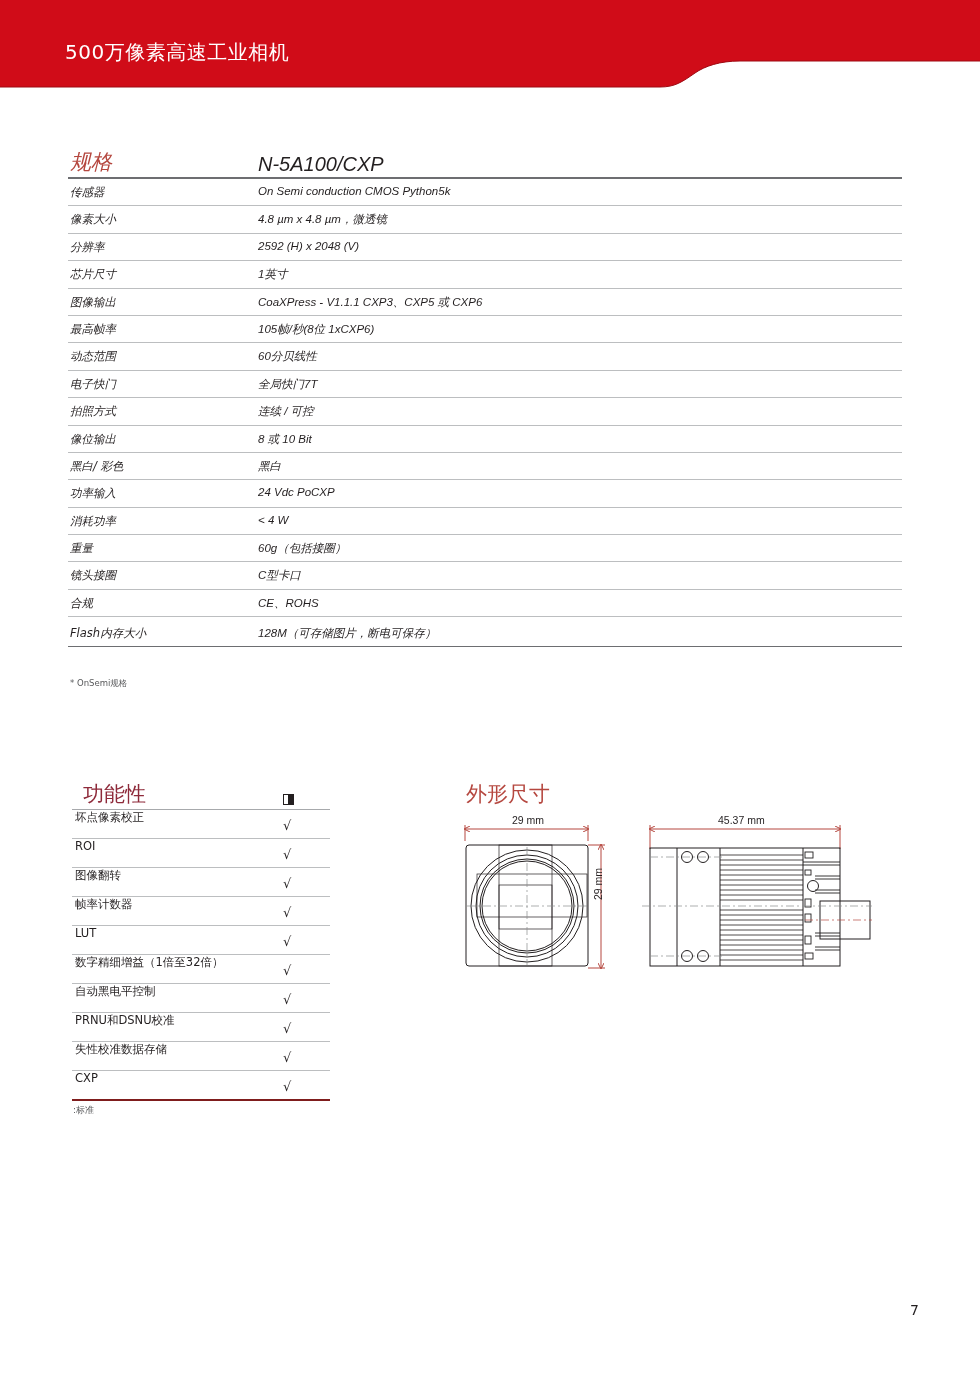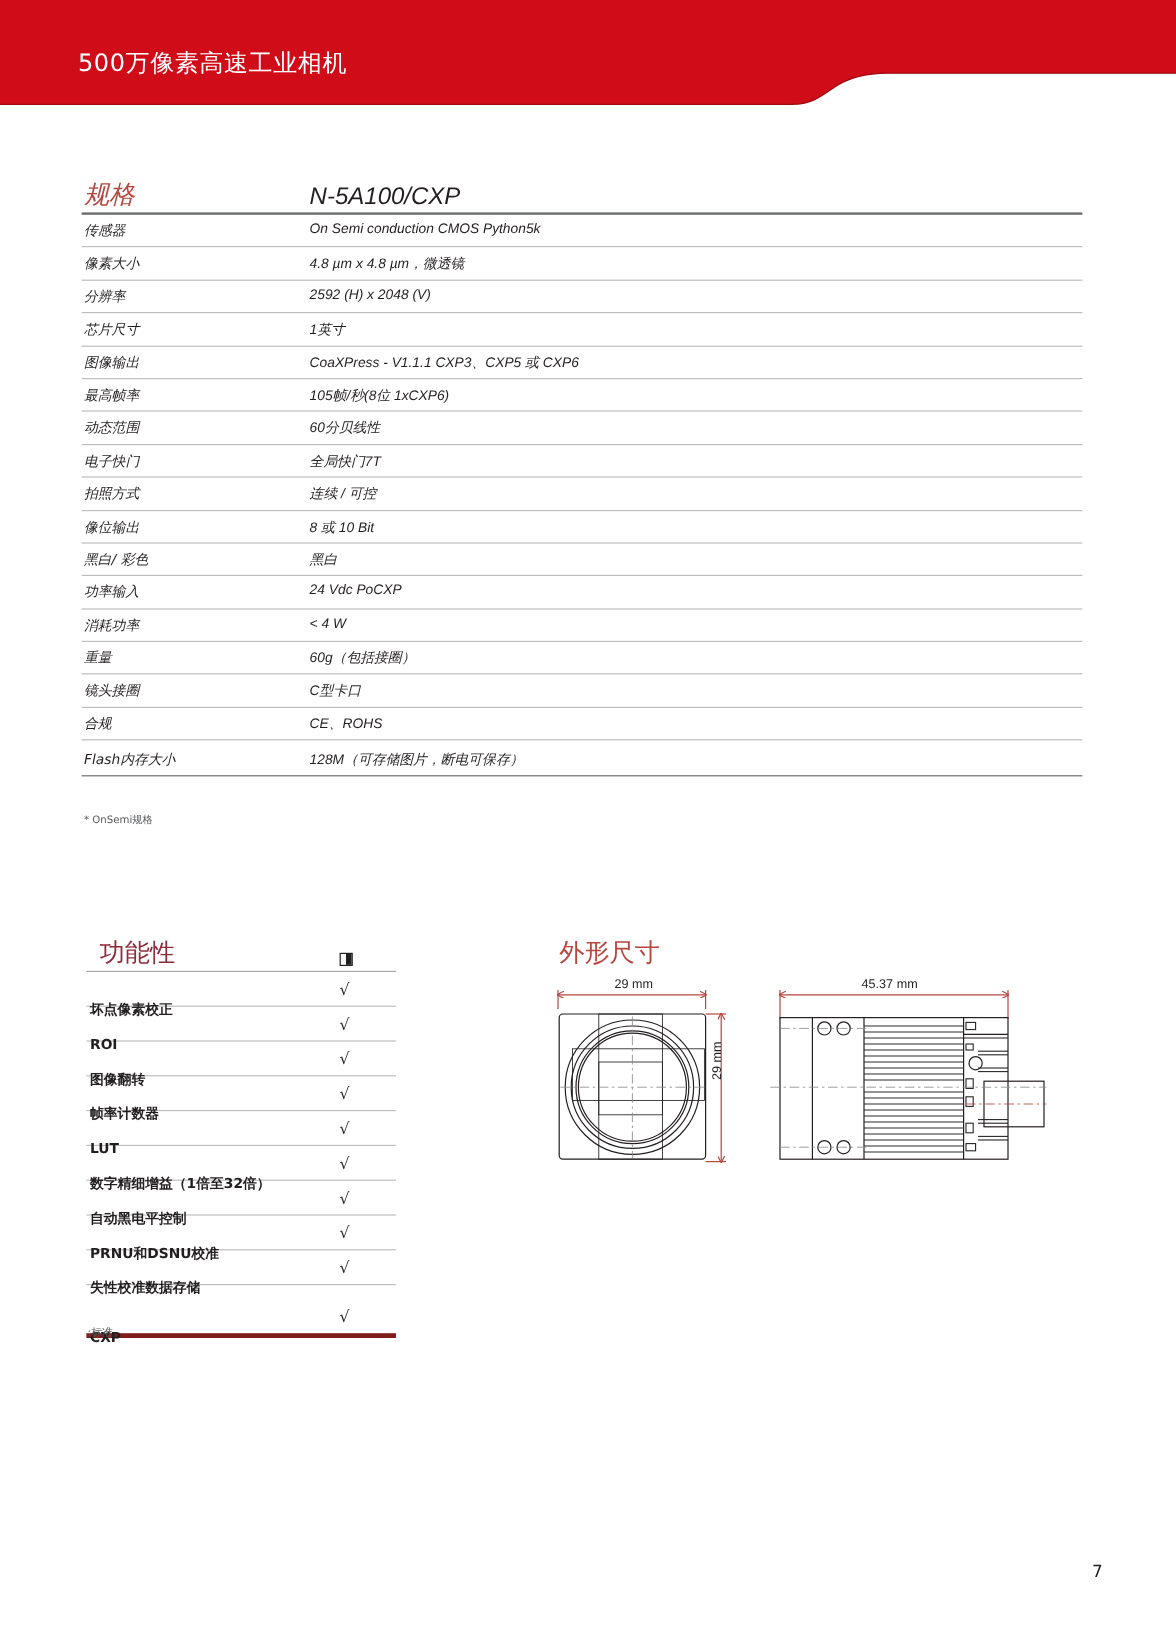--- a/index.html
+++ b/index.html
@@ -42,23 +42,23 @@
   
   .feat { position: absolute; left: 72px; top: 780px; width: 258px; }
   .feat-head { position: relative; height: 29px; border-bottom: 1px solid #a7a9ac; }
   .feat-title { position: absolute; left: 1px; top: 0px; font-size: 21px; color: #8e2a3a; margin-left: 10px; }
   .feat-std-icon {
     position: absolute; left: 211px; top: 14px; width: 11px; height: 11px;
     border: 1px solid #231f20; box-sizing: border-box;
     background: linear-gradient(90deg, #ffffff 0 45%, #231f20 45% 100%);
   }
   .feat-row { position: relative; height: 28px; border-bottom: 1px solid #bcbec0; }
-  .feat-row .name { position: absolute; left: 3px; top: 24px; font-size: 11.5px; color: #231f20; font-weight: bold; }
+  .feat-row .name { position: absolute; left: 3px; top: 0; font-size: 11.5px; color: #231f20; }
   .feat-row .check { position: absolute; left: 211px; top: 8px; font-size: 13px; color: #231f20; }
-  .feat-row.last { border-bottom: 4px solid #7f1d1d; margin-top: 12px; }
+  .feat-row.last { border-bottom: 2px solid #7f1d1d; }
   .feat-note { position: absolute; left: 73px; top: 1104px; font-size: 9px; color: #58595b; }
 
   
   .dim-title { position: absolute; left: 466px; top: 780px; font-size: 21px; color: #b5473f; }
   .drawing { position: absolute; left: 455px; top: 805px; }
   .dim-label { position: absolute; font-size: 10.5px; color: #231f20; font-family: "Liberation Sans", sans-serif; }
 
   .page-number { position: absolute; left: 910px; top: 1302px; font-size: 14px; color: #231f20; }
 </style>
 </head>

